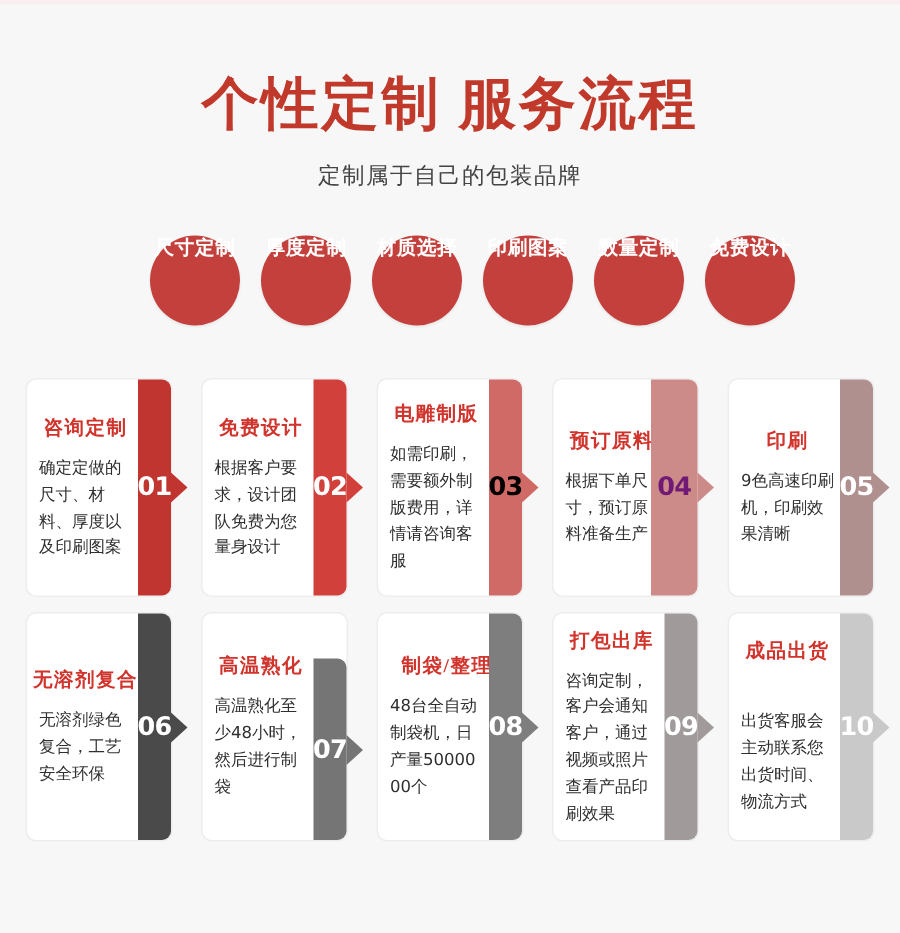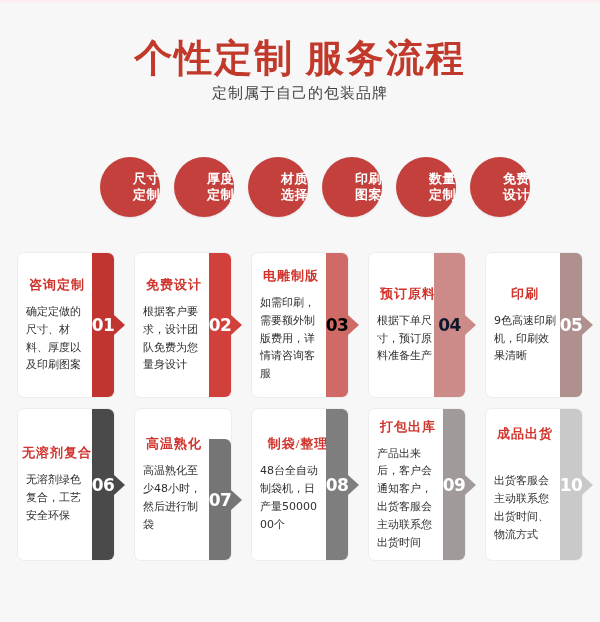--- a/index.html
+++ b/index.html
@@ -14,34 +14,34 @@
     position:absolute;left:0;top:0;width:600px;height:3px;
     background:#fbeef1;
   }
   
   #header{
     position:absolute;left:0;top:34px;width:600px;text-align:center;
   }
   #page-title{
     font-family:"Liberation Serif","DejaVu Serif",serif;
     font-size:38px;font-weight:700;color:#c0392b;
-    letter-spacing:2px;line-height:1.1;margin:4px;
+    letter-spacing:2px;line-height:1.1;margin:16px;
   }
   #page-subtitle{
     font-size:15px;color:#444;letter-spacing:1px;
     font-family:"DejaVu Sans","Liberation Sans",sans-serif;
   }
   
   #circles{
     position:absolute;left:0;top:157px;width:600px;height:62px;
   }
   .circle{
     position:absolute;top:0;width:60px;height:60px;border-radius:50%;
     background:#c4403c;color:#fff;
-    display:flex;flex-direction:column;align-items:flex-end;justify-content:center;
+    display:flex;flex-direction:row;align-items:flex-start;justify-content:center;
     font-family:"Liberation Serif","DejaVu Serif",serif;
     font-size:13px;font-weight:700;line-height:1.25;letter-spacing:0.5px;
     box-shadow:0 1px 2px rgba(0,0,0,.08);
   }
   .circle span{display:block;}
   
   .row{position:absolute;left:0;width:600px;}
   #row1{top:252px;height:146px;}
   #row2{top:408px;height:153px;}
   .card{
@@ -153,21 +153,21 @@
       <div class="badge" style="width: 22px; background: rgb(208, 106, 102); color: #000000;">
         <span>03</span>
         <div class="badge-arrow" style="color: rgb(208, 106, 102);"></div>
       </div>
     </div>
     <div class="card" style="left: 368px; width: 98px;">
       <div class="card-inner" style="width: 76px;">
         <div class="card-title" style="color: rgb(208, 52, 44);">预订原料</div>
         <div class="card-desc">根据下单尺寸，预订原料准备生产</div>
       </div>
-      <div class="badge" style="width: 31px; background: rgb(204, 138, 136); color: #0f172a;">
+      <div class="badge" style="width: 31px; background: rgb(204, 138, 136); color: #701a75;">
         <span>04</span>
         <div class="badge-arrow" style="color: rgb(204, 138, 136);"></div>
       </div>
     </div>
     <div class="card" style="left: 485px; width: 98px;">
       <div class="card-inner" style="width: 76px;">
         <div class="card-title" style="color: rgb(208, 52, 44);">印刷</div>
         <div class="card-desc">9色高速印刷机，印刷效果清晰</div>
       </div>
       <div class="badge" style="width: 22px; background: rgb(176, 143, 143); color: rgb(255, 255, 255);">
@@ -203,21 +203,21 @@
         <div class="card-desc">48台全自动制袋机，日产量5000000个</div>
       </div>
       <div class="badge" style="width: 22px; background: rgb(126, 126, 126); color: rgb(255, 255, 255);">
         <span>08</span>
         <div class="badge-arrow" style="color: rgb(126, 126, 126);"></div>
       </div>
     </div>
     <div class="card" style="left: 368px; width: 98px;">
       <div class="card-inner" style="width: 76px;">
         <div class="card-title" style="color: rgb(208, 52, 44);">打包出库</div>
-        <div class="card-desc">产品出来后，客户会通知客户，出货客服会主动联系您出货时间</div>
+        <div class="card-desc">咨询定制，客户会通知客户，通过视频或照片查看产品印刷效果</div>
       </div>
       <div class="badge" style="width: 22px; background: rgb(160, 154, 154); color: rgb(255, 255, 255); justify-content: center;">
         <span>09</span>
         <div class="badge-arrow" style="color: rgb(160, 154, 154);"></div>
       </div>
     </div>
     <div class="card" style="left: 485px; width: 98px;">
       <div class="card-inner" style="width: 76px; gap: 20px;">
         <div class="card-title" style="color: rgb(208, 52, 44);">成品出货</div>
         <div class="card-desc">出货客服会主动联系您出货时间、物流方式</div>

